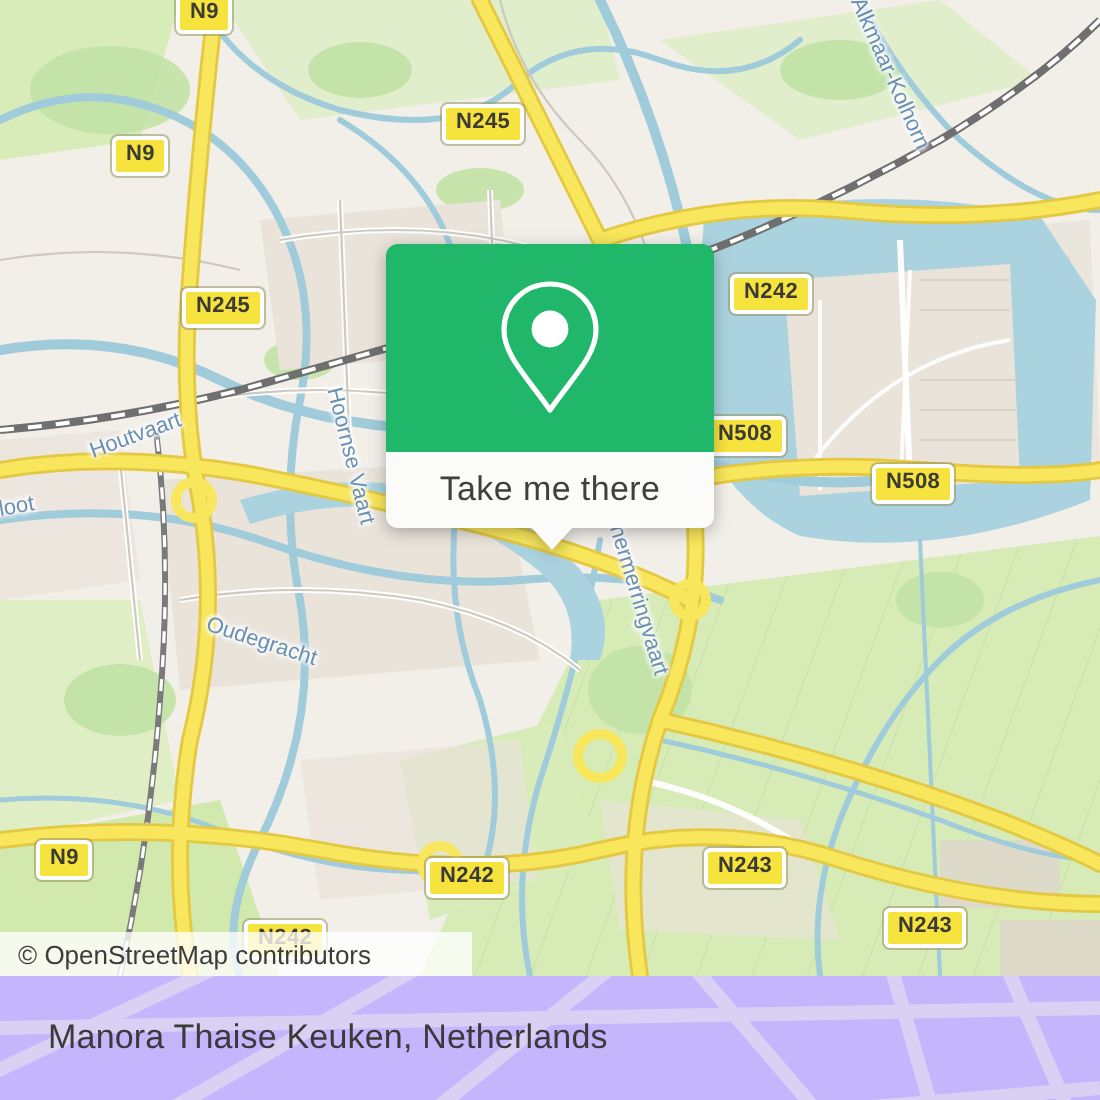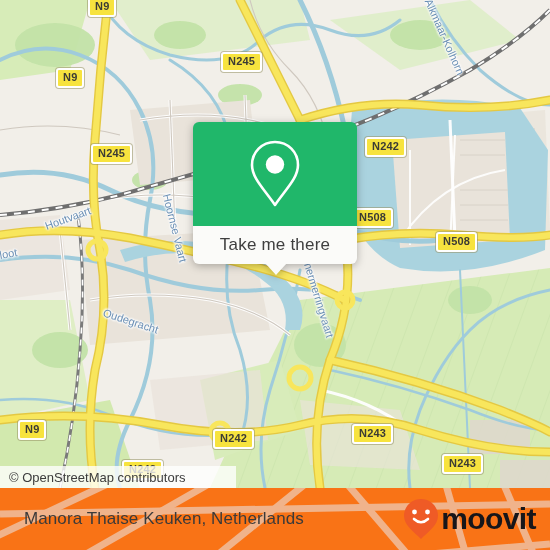--- a/index.html
+++ b/index.html
@@ -76,21 +76,21 @@
     position:absolute; left:72px; top:141px;
     width:0; height:0;
     border-left:11px solid transparent;
     border-right:11px solid transparent;
     border-top:12px solid #fbfbf9;
   }
 
   
   #footer {
     position:absolute; left:0; top:488px; width:550px; height:62px;
-    background:#f97316; overflow:hidden;
+    background:#c4b5fd; overflow:hidden;
   }
   #footer-watermark { position:absolute; left:0; top:-14px; width:550px; height:90px; opacity:.55; }
   #footer-title {
     position:absolute; left:24px; top:0; height:62px;
     display:flex; align-items:center;
     font-size:17px; color:#3a3a3a; letter-spacing:.1px;
   }
   #moovit-logo {
     position:absolute; right:14px; top:0; height:62px;
     display:flex; align-items:center; gap:2px;
@@ -302,22 +302,13 @@
       <path d="M0 40 L550 30"></path>
       <path d="M250 95 L550 70"></path>
       <path d="M495 -10 L540 95"></path>
     </g>
   </svg>
 
   <div id="footer-title">
     <span>Manora Thaise Keuken, Netherlands</span>
   </div>
 
-  <div id="moovit-logo">
-    <svg width="36" height="42" viewBox="0 0 36 42">
-      <path d="M18 1 C8.6 1 1 8.5 1 17.7 C1 27.6 11 33.5 18 41 C25 33.5 35 27.6 35 17.7 C35 8.5 27.4 1 18 1 Z" fill="#ef5b26"></path>
-      <circle cx="11.5" cy="14" r="2.4" fill="#ffffff"></circle>
-      <circle cx="24.5" cy="14" r="2.4" fill="#ffffff"></circle>
-      <path d="M11 21 Q18 27.5 25 21" stroke="#ffffff" stroke-width="2.6" fill="none" stroke-linecap="round"></path>
-    </svg>
-    <span id="moovit-word">moovit</span>
-  </div>
 </div>
 
 </body></html>

